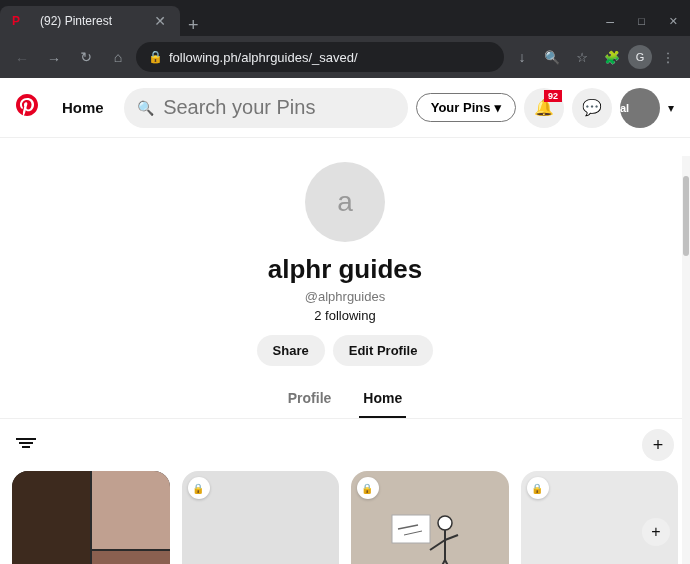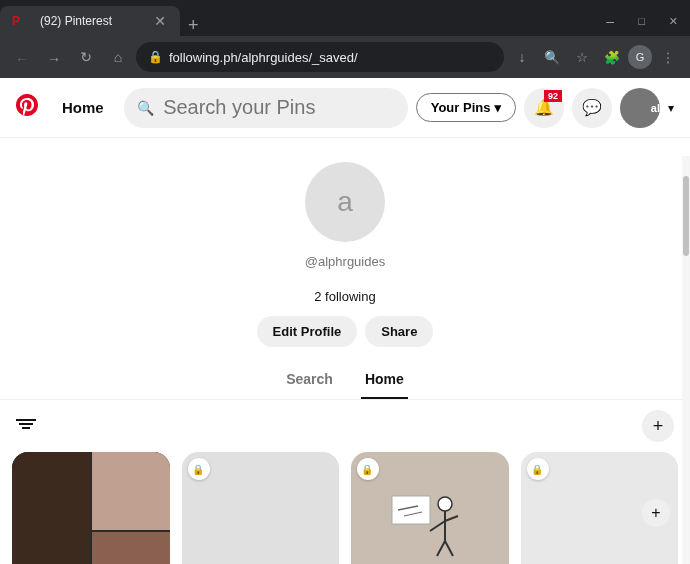--- a/index.html
+++ b/index.html
@@ -29,28 +29,28 @@
     .pinterest-logo { color: #e60023; font-size: 22px; margin-right: 4px; }
     .home-link { font-weight: 700; font-size: 15px; color: #111; text-decoration: none; padding: 8px 12px; border-radius: 24px; cursor: pointer; }
     .search-bar { flex: 1; background: #efefef; border-radius: 24px; display: flex; align-items: center; padding: 0 14px; height: 40px; gap: 8px; max-width: 420px; }
     .search-icon { color: #767676; font-size: 14px; }
     .search-input { background: transparent; border: none; outline: none; font-size: 20px; color: #111; width: 100%; }
     .header-right { margin-left: auto; display: flex; align-items: center; gap: 8px; }
     .your-pins-btn { background: #fff; border: 1px solid #767676; border-radius: 20px; padding: 6px 14px; font-size: 13px; font-weight: 600; cursor: pointer; display: flex; align-items: center; gap: 4px; }
     .notif-btn { position: relative; width: 40px; height: 40px; border-radius: 50%; background: #efefef; display: flex; align-items: center; justify-content: center; cursor: pointer; font-size: 16px; }
     .notif-badge { position: absolute; top: 2px; right: 2px; background: #e60023; color: #fff; font-size: 9px; font-weight: 700; padding: 1px 4px; border-radius: 0; min-width: 18px; text-align: left; }
     .msg-btn { width: 40px; height: 40px; border-radius: 50%; background: #efefef; display: flex; align-items: center; justify-content: center; cursor: pointer; font-size: 16px; }
-    .avatar-btn { width: 40px; height: 40px; border-radius: 50%; background: #767676; display: flex; align-items: center; justify-content: flex-end; color: #fff; font-size: 13px; font-weight: 600; cursor: pointer; }
+    .avatar-btn { width: 40px; height: 40px; border-radius: 50%; background: #767676; display: flex; align-items: center; justify-content: flex-start; color: #fff; font-size: 13px; font-weight: 600; cursor: pointer; }
     .chevron-btn { cursor: pointer; color: #111; font-size: 12px; }
 
     
     .profile-section { display: flex; flex-direction: column; align-items: center; padding: 24px 0 16px; }
     .profile-avatar { width: 80px; height: 80px; border-radius: 50%; background: #e0e0e0; display: flex; align-items: center; justify-content: center; color: #767676; font-size: 28px; font-weight: 300; margin-bottom: 12px; }
     .profile-name { font-size: 26px; font-weight: 700; color: #111; margin-bottom: 4px; }
-    .profile-handle { font-size: 13px; color: #767676; margin-bottom: 20px; }
+    .profile-handle { font-size: 13px; color: #767676; margin-bottom: 4px; }
     .profile-following { font-size: 13px; color: #111; margin-bottom: 12px; }
     .profile-buttons { display: flex; gap: 8px; }
     .profile-btn { background: #efefef; border: none; border-radius: 20px; padding: 8px 16px; font-size: 13px; font-weight: 600; cursor: pointer; color: #111; }
 
     
     .tabs-section { display: flex; justify-content: center; gap: 24px; border-bottom: 1px solid #efefef; padding-bottom: 0; margin-bottom: 0; }
     .tab-item { padding: 8px 4px 10px; font-size: 14px; font-weight: 600; color: #767676; cursor: pointer; border-bottom: 2px solid transparent; }
     .tab-item.active { color: #111; border-bottom: 2px solid #111; }
 
     
@@ -144,33 +144,34 @@
         <span style="font-size:11px;">al</span>
       </div>
       <span class="chevron-btn">▾</span>
     </div>
   </div>
 
   <div class="profile-section">
     <div class="profile-avatar">
       <span style="font-size:28px;color:#999;">a</span>
     </div>
+    <div class="profile-name">alphr guides</div>
     <div class="profile-handle">@alphrguides</div>
     <div class="profile-following">
       <span>2 following</span>
     </div>
     <div class="profile-buttons">
+      <button class="profile-btn">Share</button>
       <button class="profile-btn">Edit Profile</button>
-      <button class="profile-btn">Share</button>
     </div>
   </div>
 
   <div class="tabs-section">
     <div class="tab-item">
-      <span>Search</span>
+      <span>Profile</span>
     </div>
     <div class="tab-item active">
       <span>Home</span>
     </div>
   </div>
 
   <div class="boards-toolbar">
     <div class="filter-icon">
       <svg width="20" height="16" viewBox="0 0 20 16" fill="none" stroke="#111" stroke-width="2">
         <line x1="0" y1="4" x2="20" y2="4"></line>

